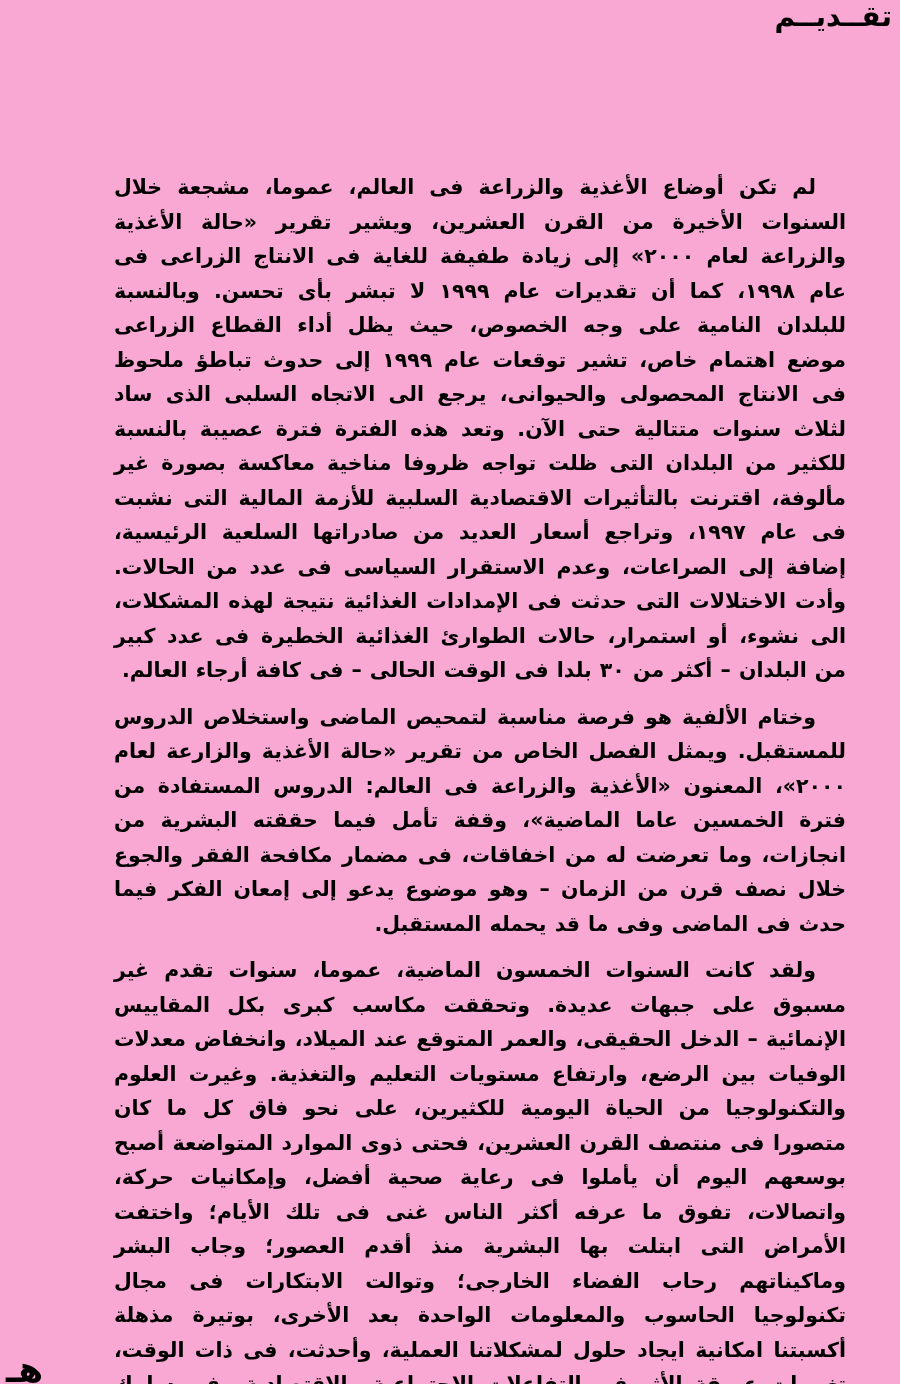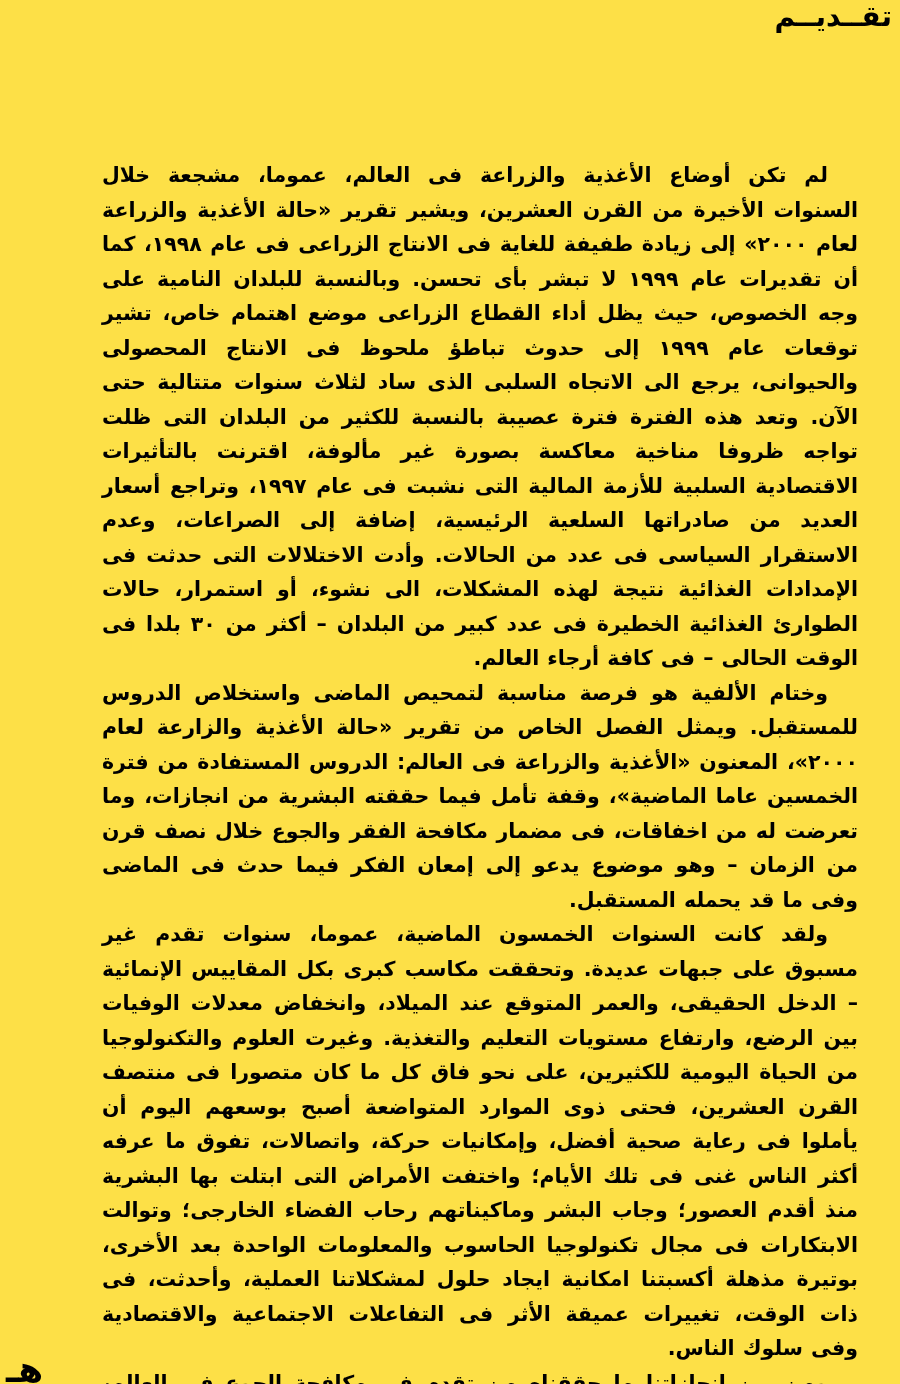--- a/index.html
+++ b/index.html
@@ -5,21 +5,21 @@
   html, body {
     margin: 0;
     padding: 0;
     background: #e8e8e8;
   }
   .page {
     position: relative;
     width: 900px;
     height: 1384px;
     margin: 0 auto;
-    background: #fde047;
+    background: #f9a8d4;
     color: #000000;
     overflow: hidden;
     direction: rtl;
     font-family: "DejaVu Sans", sans-serif;
   }
   .page-title {
     position: absolute;
     top: 0px;
     right: 8px;
     margin: 0;
@@ -31,21 +31,21 @@
     color: #000000;
   }
   .body-text {
     position: absolute;
     top: 158px;
     right: 42px;
     width: 756px;
     direction: rtl;
   }
   .para {
-    margin: 0;
+    margin: 12px;
     padding: 0;
     font-size: 20.5px;
     font-weight: bold;
     line-height: 34.5px;
     text-align: justify;
     text-indent: 30px;
     direction: rtl;
     word-spacing: 1px;
     color: #000000;
   }

